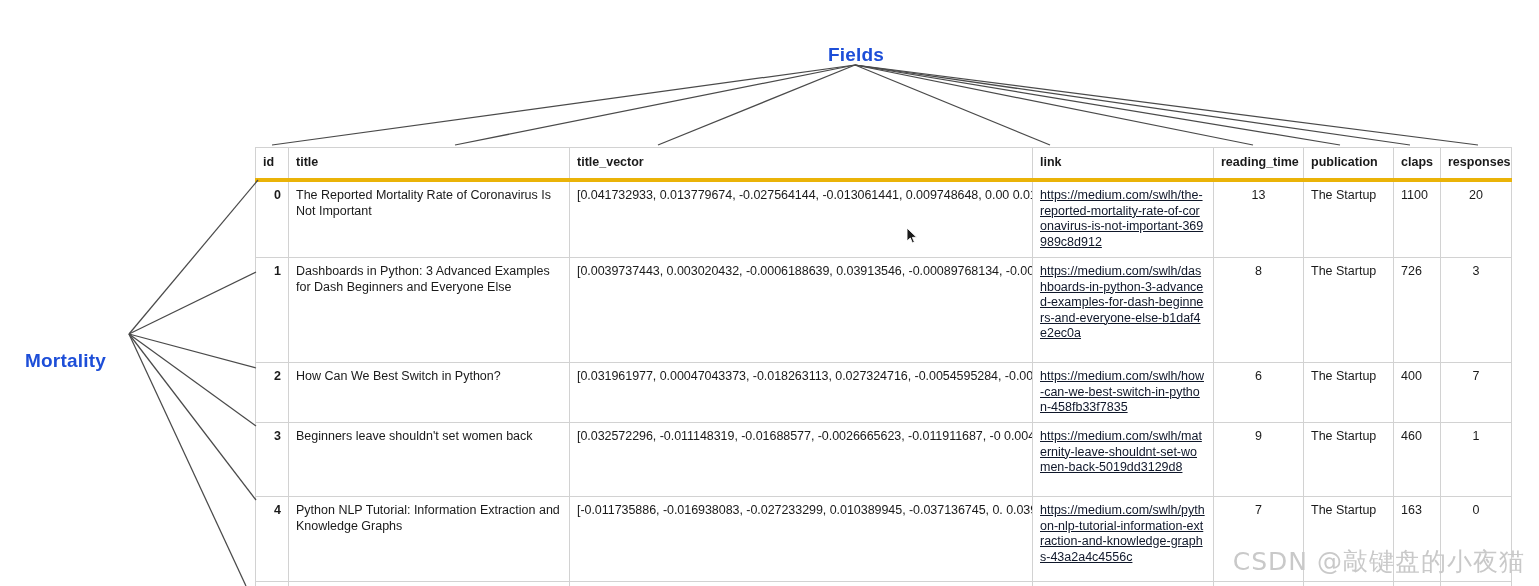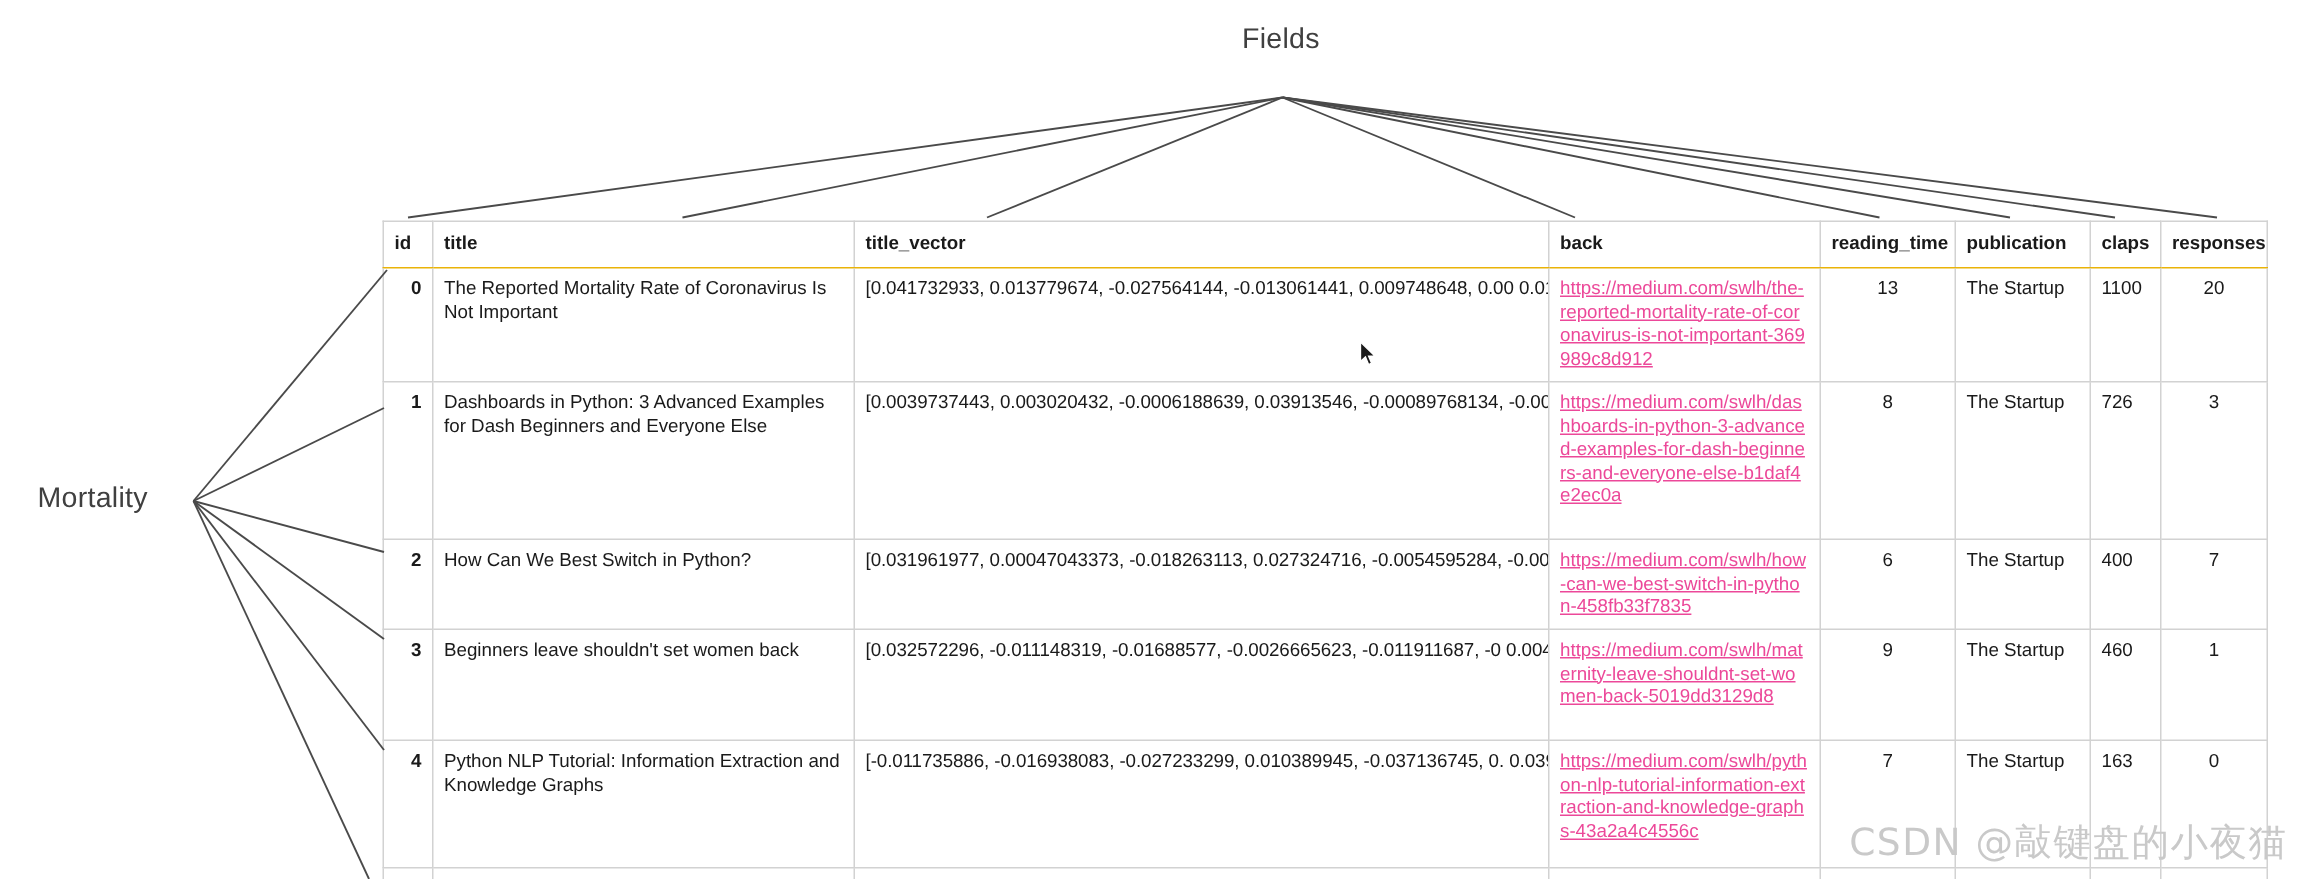--- a/index.html
+++ b/index.html
@@ -29,25 +29,26 @@
     z-index: 3;
   }
   .fan-line {
     stroke: #4a4a4a;
     stroke-width: 1.25;
     fill: none;
   }
 
   .annot-label {
     position: absolute;
-    font-weight: normal;
-    color: #404040;
+    font-weight: bold;
+    color: #1d4ed8;
     letter-spacing: 0.2px;
     white-space: nowrap;
     z-index: 4;
+    margin-top: 28px;
   }
   #fields-label {
     left: 828px;
     top: 16px;
     font-size: 19px;
   }
   #entities-label {
     left: 25px;
     top: 322px;
     font-size: 19px;
@@ -78,21 +79,21 @@
     overflow: hidden;
   }
   table.df thead th {
     font-weight: bold;
     text-align: left;
     vertical-align: middle;
     height: 20px;
     padding-top: 5px;
     padding-bottom: 5px;
     background: #ffffff;
-    border-bottom: 1px solid #eab308;
+    border-bottom: 4px solid #eab308;
     white-space: nowrap;
   }
   thead th.num, td.num { text-align: center; }
 
   
   col.c-id        { width: 33px; }
   col.c-title     { width: 281px; }
   col.c-vector    { width: 463px; }
   col.c-link      { width: 181px; }
   col.c-reading   { width: 90px; }
@@ -105,21 +106,21 @@
     text-align: right;
     padding-right: 6px;
   }
   td.cell-vector {
     white-space: nowrap;
     overflow: hidden;
     text-overflow: clip;
     letter-spacing: -0.05px;
   }
   td.cell-link a {
-    color: #ec4899;
+    color: #0f172a;
     text-decoration: underline;
     word-break: break-all;
   }
   td.cell-link {
     word-break: break-all;
   }
   td.cell-pub { white-space: nowrap; }
 
   
   tr.r0 td { height: 63px; }
@@ -195,21 +196,21 @@
         <col class="c-reading">
           <col class="c-pub">
           <col class="c-claps">
           <col class="c-resp">
       </colgroup>
       <thead>
         <tr>
           <th>id</th>
           <th>title</th>
           <th>title_vector</th>
-          <th>back</th>
+          <th>link</th>
           <th class="num">reading_time</th>
           <th>publication</th>
           <th>claps</th>
           <th class="num">responses</th>
         </tr>
       </thead>
       <tbody>
         <tr class="r0">
           <td class="cell-id">0</td>
           <td class="cell-title">The Reported Mortality Rate of Coronavirus Is Not Important</td>

